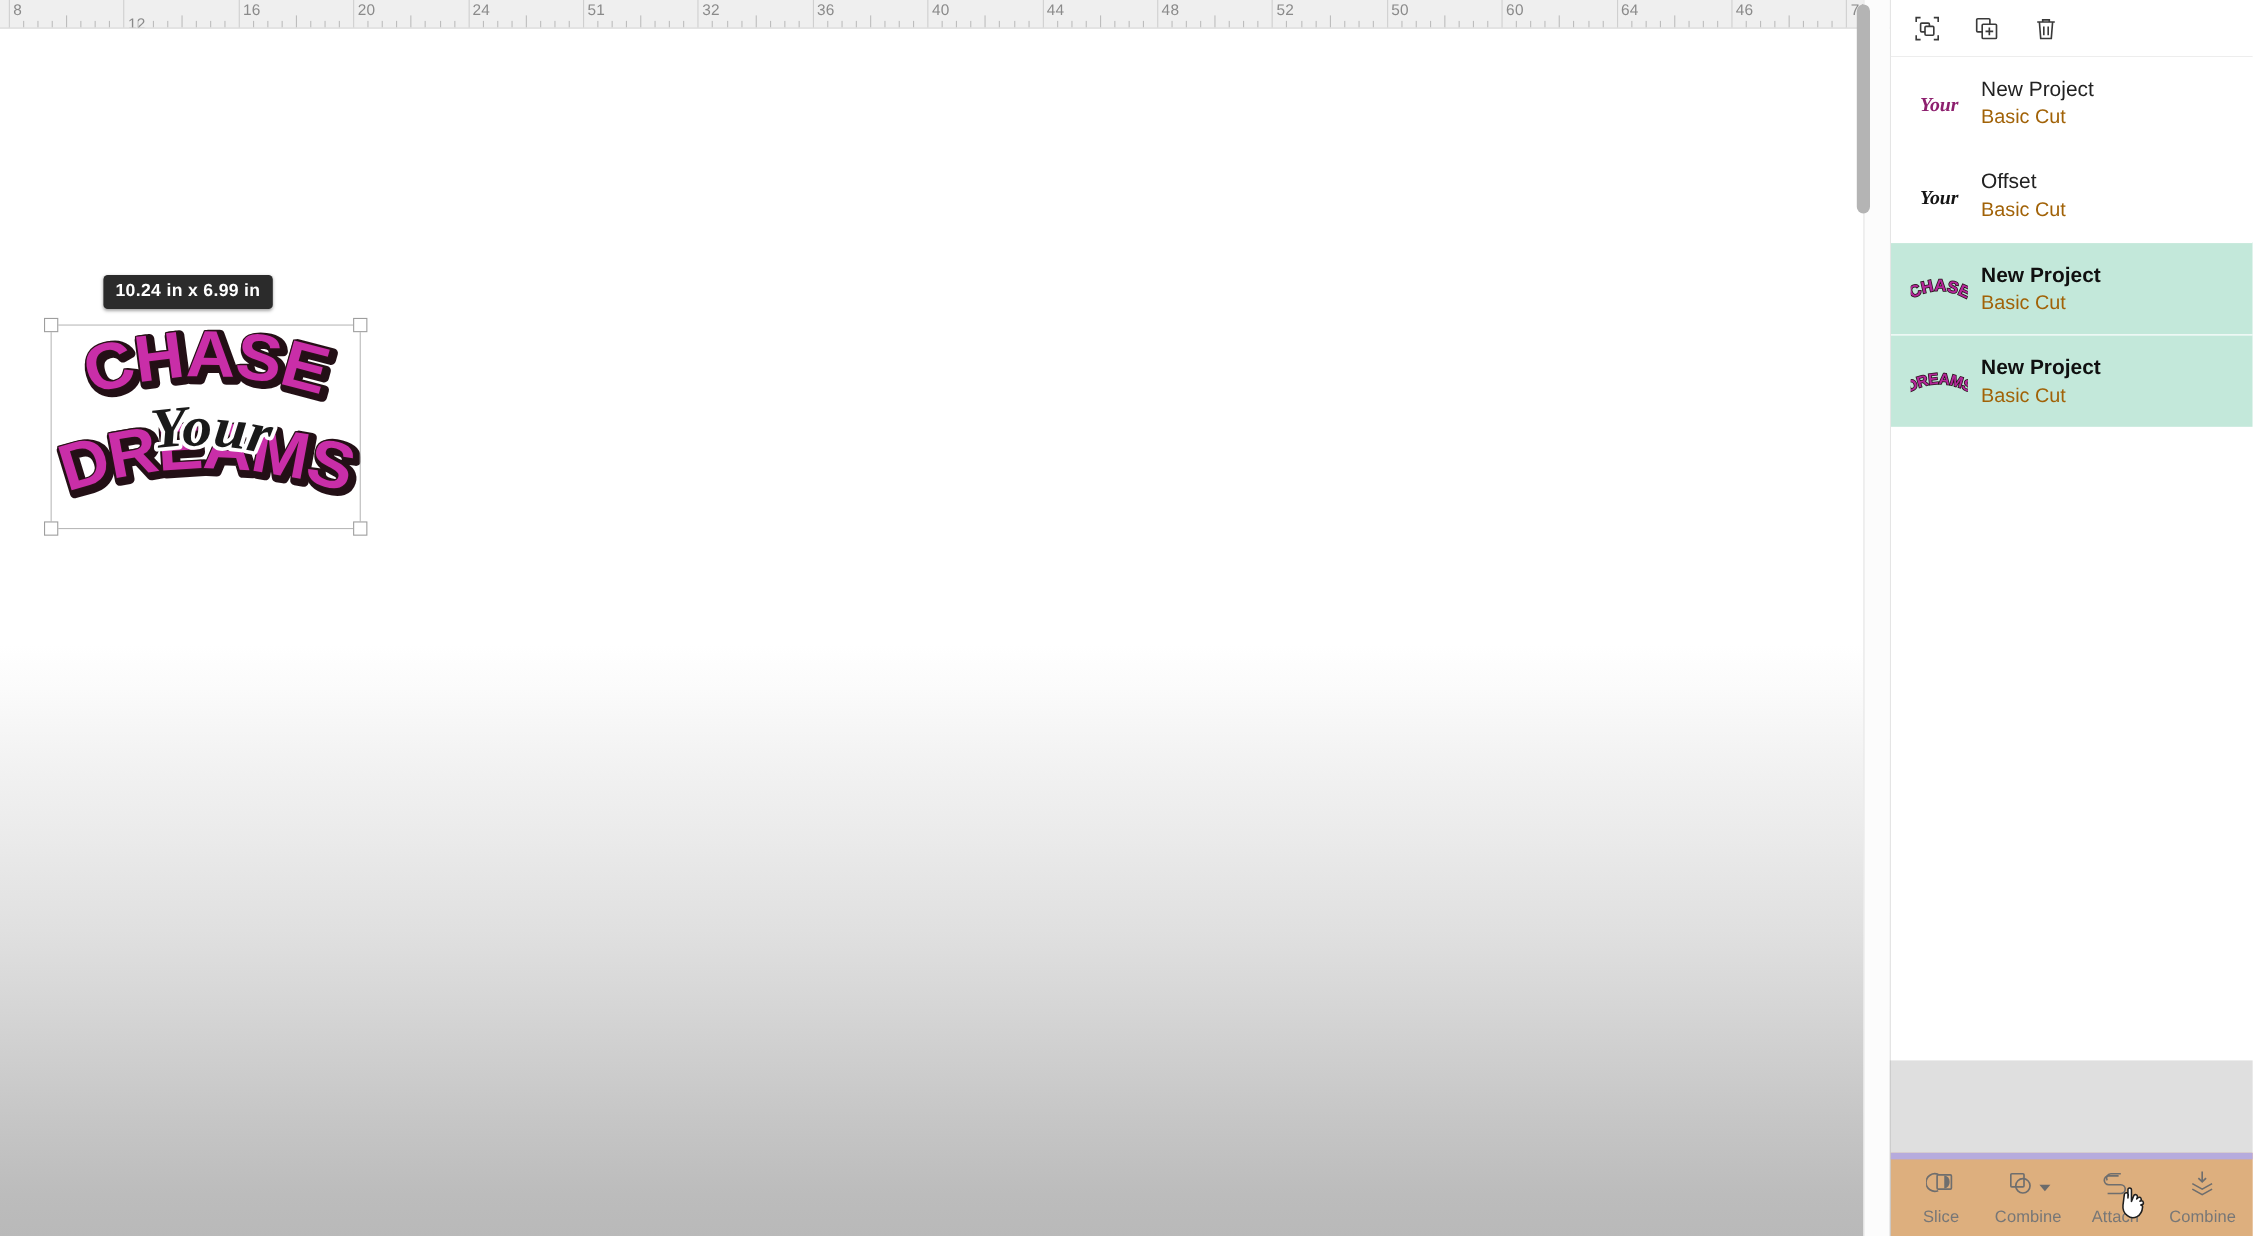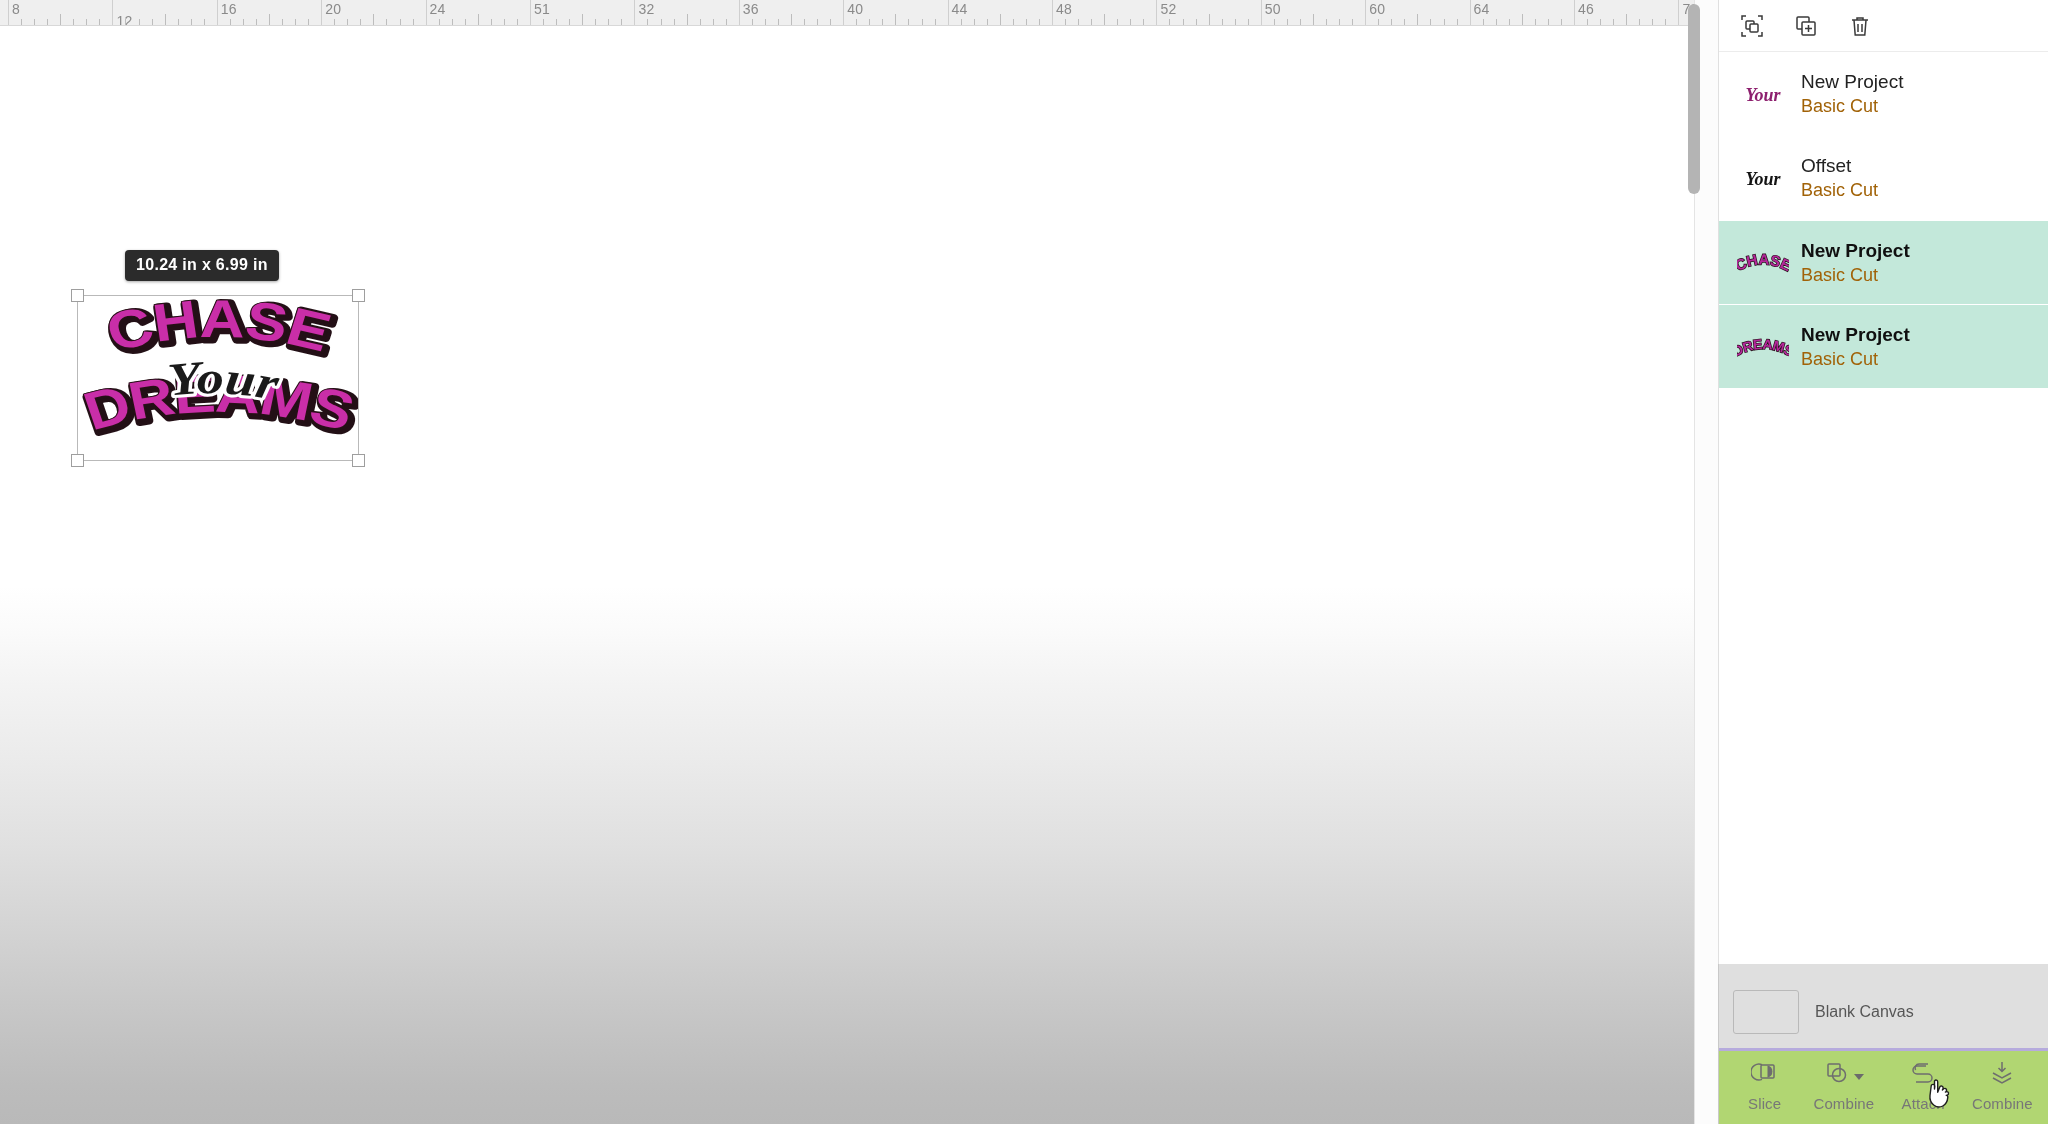--- a/index.html
+++ b/index.html
@@ -93,23 +93,22 @@
     background: #b4b4b4;
     border-radius: 6px;
   }
 
   
   #art-group {
     position: absolute;
     left: 46px;
     top: 295px;
     width: 282px;
-    height: 166px;
+    height: 186px;
     z-index: 8;
-    margin-left: 31px;
   }
   #sel-box {
     position: absolute;
     inset: 0;
     border: 1px solid #b9b9b9;
     background: transparent;
   }
   .handle {
     position: absolute;
     width: 13px; height: 13px;
@@ -239,22 +238,22 @@
     color: #3c3c3c;
   }
 
   #bottom-toolbar {
     flex: none;
     height: 76px;
     display: flex;
     align-items: flex-start;
     justify-content: space-around;
     padding: 8px 6px 0 6px;
-    background: #bef264;
-    border-top: 3px solid #c4b5fd;
+    background: #fdba74;
+    border-top: 6px solid #c4b5fd;
   }
   .bt-item {
     width: 76px;
     display: flex;
     flex-direction: column;
     align-items: center;
     gap: 4px;
     cursor: pointer;
     position: relative;
   }
@@ -608,24 +607,20 @@
           </svg>
         </div>
         <div class="layer-texts">
           <div class="layer-title">New Project</div>
           <div class="layer-sub">Basic Cut</div>
         </div>
       </div>
 
     </div>
 
-    <div id="canvas-footer">
-      <div id="canvas-swatch"></div>
-      <div id="canvas-label">Blank Canvas</div>
-    </div>
 
     <div id="bottom-toolbar">
 
       <div class="bt-item">
         <div class="bt-icon-wrap">
           <span>
             <svg width="28" height="26" viewBox="0 0 28 26" fill="none" stroke="#5d5d5d" stroke-width="1.5">
               <path d="M11 4.6A8 8 0 1 0 11 19.4"></path>
               <rect x="10" y="5" width="13" height="13" rx="1"></rect>
               <path d="M16.5 5.6a6 6 0 0 1 0 11.8" fill="#5d5d5d" stroke="none"></path>

